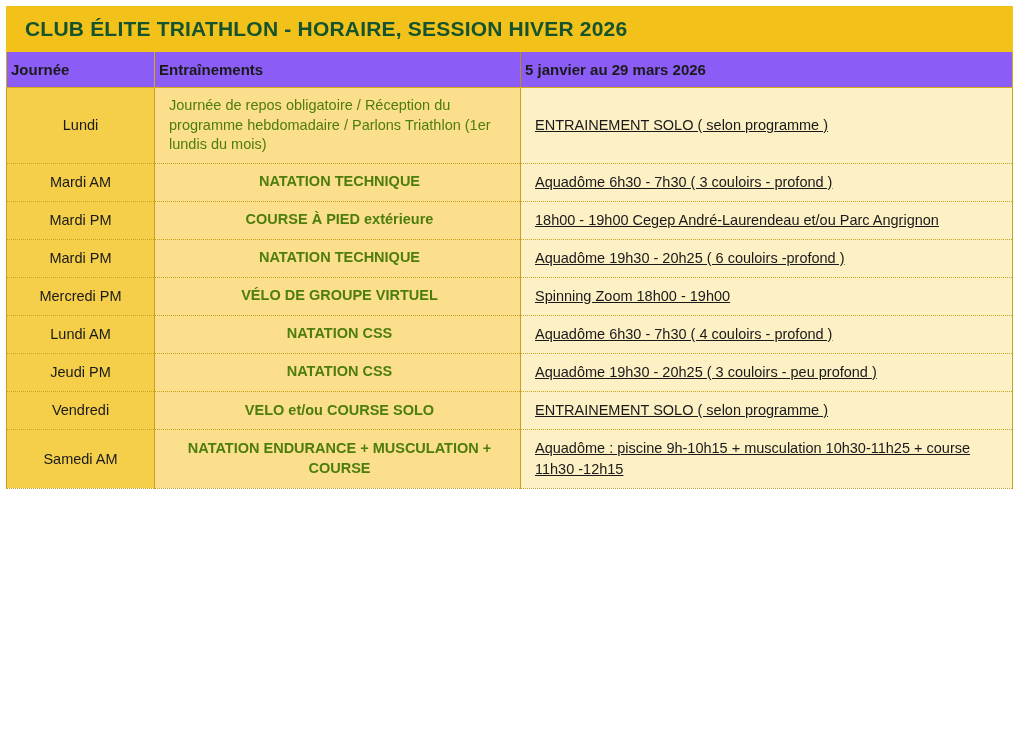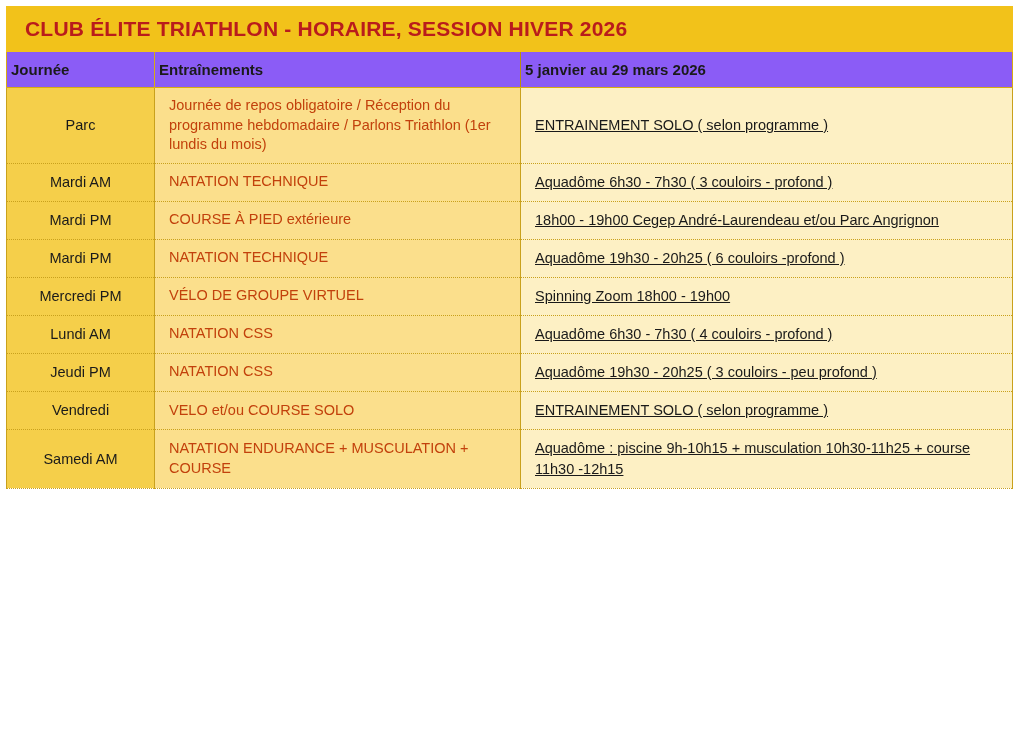--- a/index.html
+++ b/index.html
@@ -27,21 +27,21 @@
     table-layout: fixed;
   }
   .title-row td {
     background: #f2c21a;
     padding: 10px 0 10px 18px;
     border: 1px solid #f2c21a;
   }
   .title-text {
     font-size: 21px;
     font-weight: bold;
-    color: #b91c1c;
+    color: #14532d;
     letter-spacing: 0.2px;
     white-space: nowrap;
     text-align: right;
   }
   .head-row td {
     background: #8b5cf6;
     border: 1px solid #d9ab12;
     text-align: left;
     padding: 9px 4px;
     font-weight: bold;
@@ -62,28 +62,28 @@
     border-bottom: 1px dotted #c9a11c;
     border-top: 1px dotted #c9a11c;
     border-left: 1px solid #c9a11c;
     padding: 6px 4px;
   }
   td.col-train {
     width: 366px;
     background: #fbdf8c;
     vertical-align: middle;
     font-size: 14.5px;
-    color: #c2410c;
+    color: #4d7c0f;
     border-right: 1px solid #c9a11c;
     border-bottom: 1px dotted #c9a11c;
     border-top: 1px dotted #c9a11c;
     padding: 8px 10px 8px 14px;
     line-height: 1.35;
   }
-  td.col-train.bold { font-weight: normal; }
+  td.col-train.bold { font-weight: bold; text-align: center; }
   td.col-date {
     background: #fdf0c4;
     vertical-align: middle;
     font-size: 14.5px;
     color: #1a1a1a;
     border-right: 1px solid #c9a11c;
     border-bottom: 1px dotted #c9a11c;
     border-top: 1px dotted #c9a11c;
     padding: 8px 10px 8px 14px;
     line-height: 1.45;
@@ -107,21 +107,21 @@
           <span class="title-text">CLUB ÉLITE TRIATHLON - HORAIRE, SESSION HIVER 2026</span>
         </td>
       </tr>
       <tr class="head-row">
         <td class="hdr-day">Journée</td>
         <td class="hdr-train">Entraînements</td>
         <td>5 janvier au 29 mars 2026</td>
       </tr>
 
       <tr>
-        <td class="col-day">Parc</td>
+        <td class="col-day">Lundi</td>
         <td class="col-train">Journée de repos obligatoire / Réception du programme hebdomadaire /  Parlons Triathlon (1er lundis du mois)</td>
         <td class="col-date">
           <span class="row-line2">ENTRAINEMENT SOLO ( selon programme )</span>
         </td>
       </tr>
 
       <tr>
         <td class="col-day">Mardi AM</td>
         <td class="col-train bold">NATATION TECHNIQUE</td>
         <td class="col-date">

